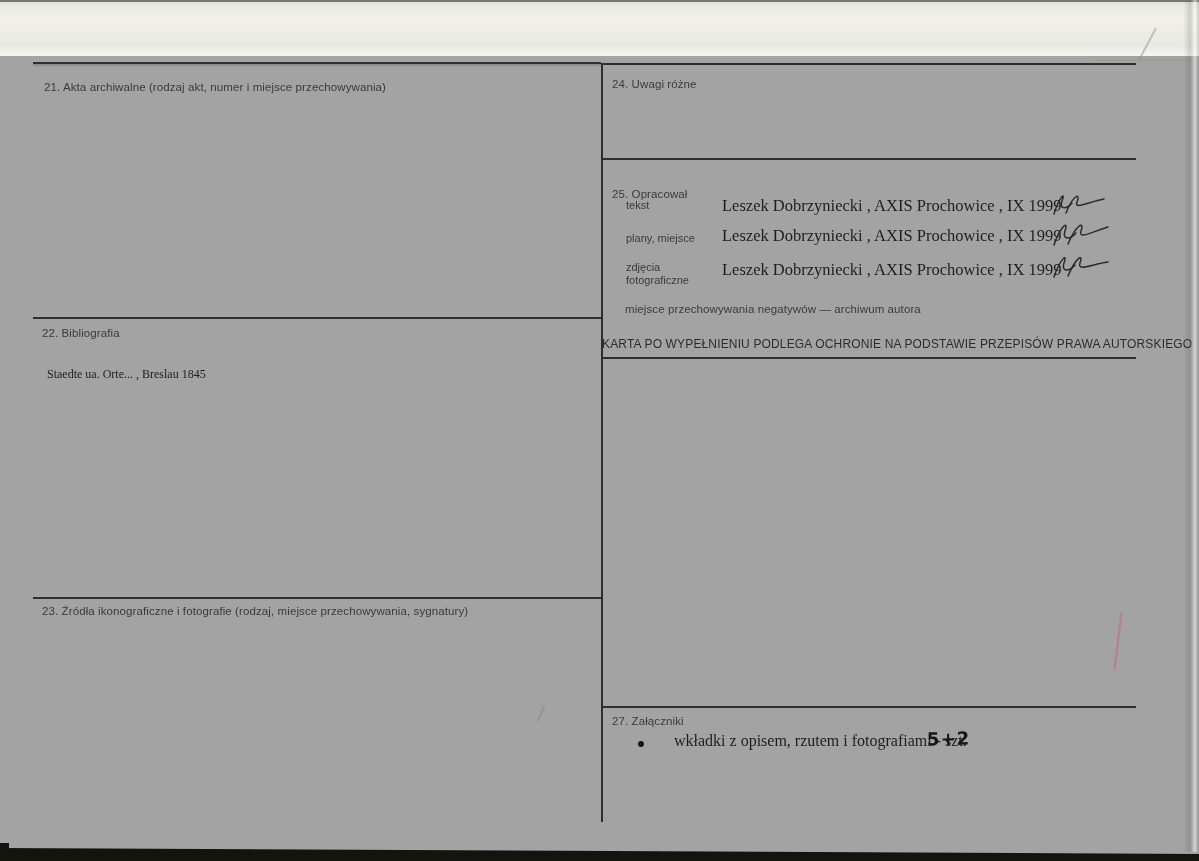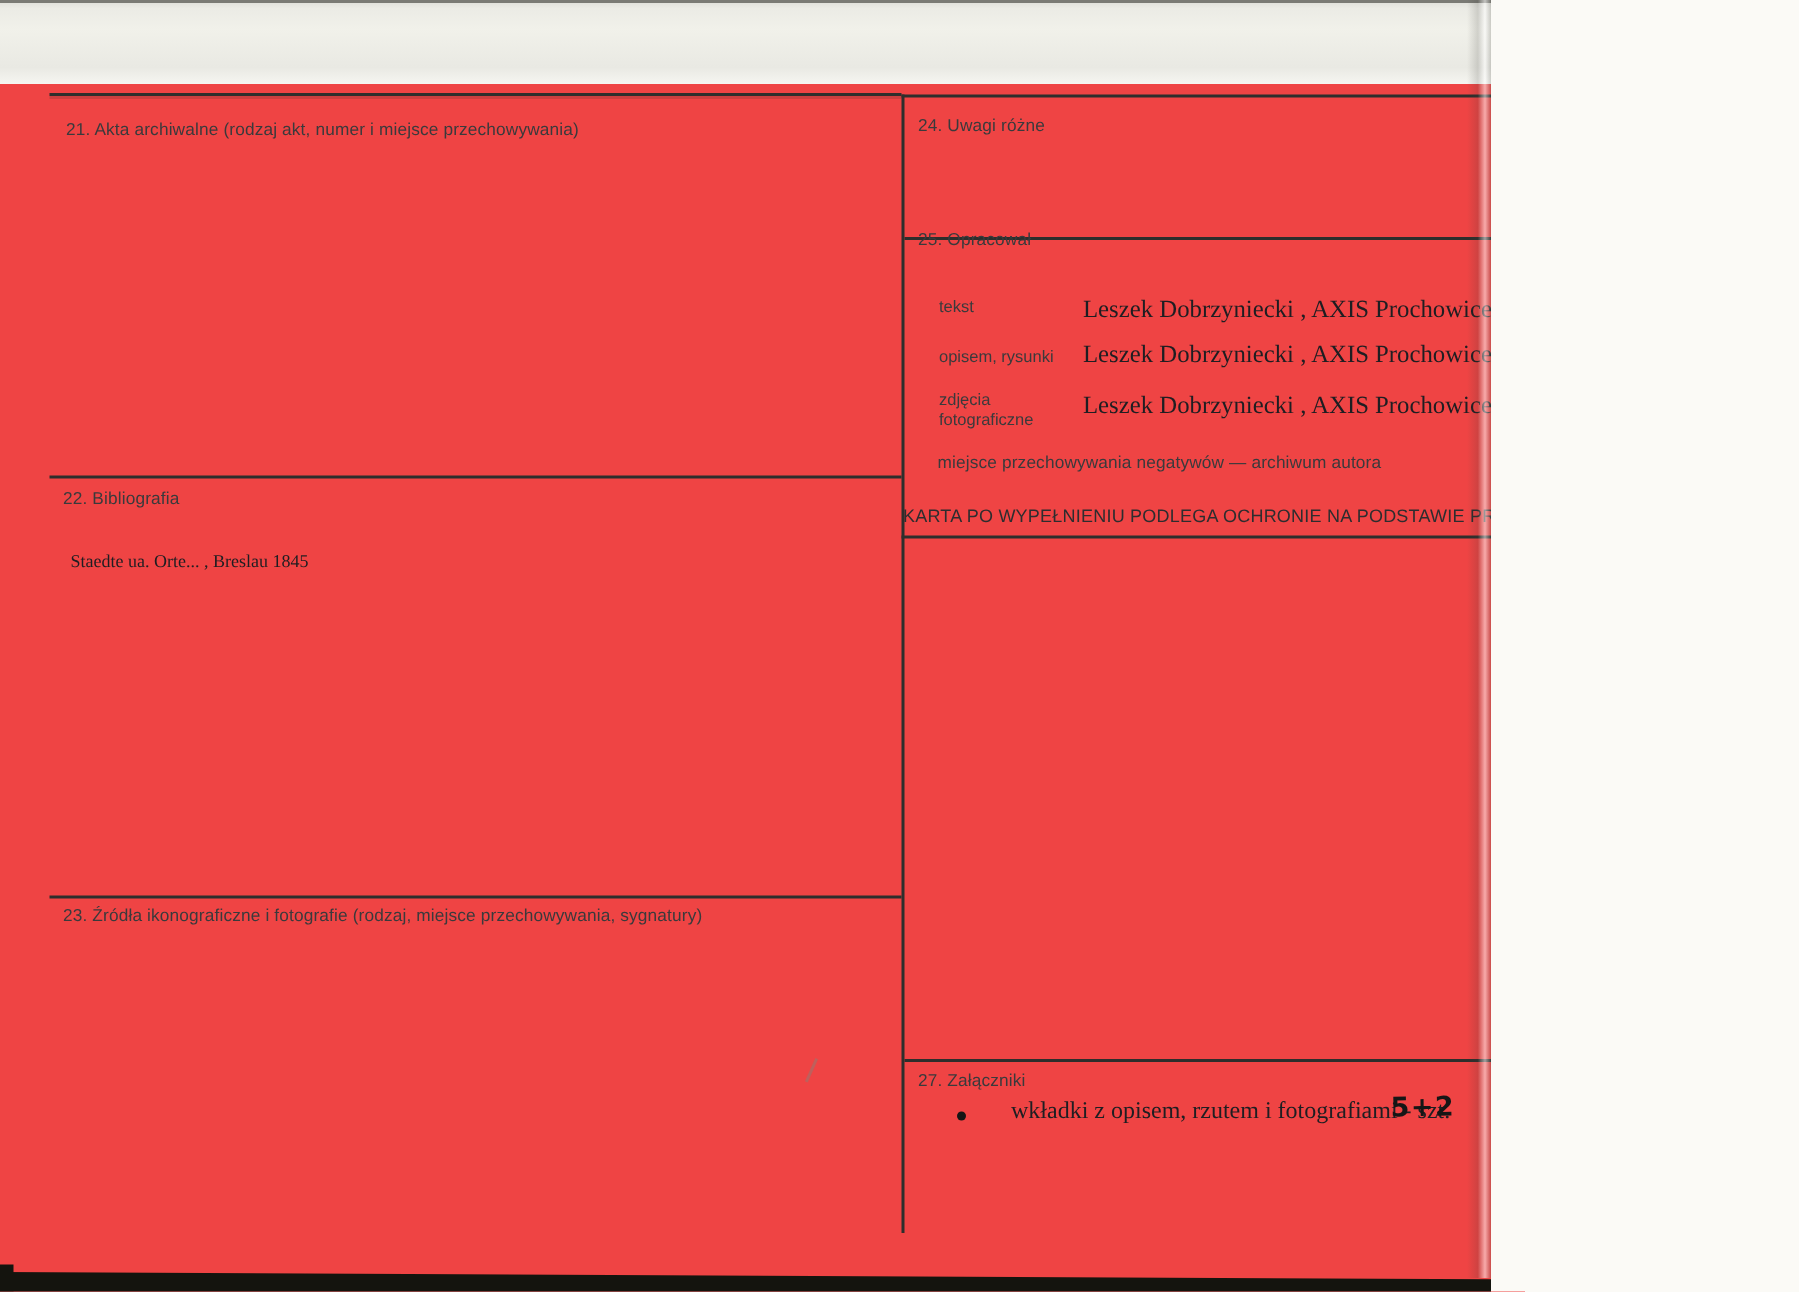--- a/index.html
+++ b/index.html
@@ -1,17 +1,17 @@
 <!DOCTYPE html>
 <html><head>
 <meta charset="utf-8">
 <style>
   html,body{margin:0;padding:0;}
   body{width:1199px;height:861px;overflow:hidden;background:#fbfaf6;}
-  #scan{position:relative;width:994px;height:861px;background:#ef4444;overflow:hidden;
+  #scan{position:relative;width:1199px;height:861px;background:#a3a3a3;overflow:hidden;
         font-family:"Liberation Sans",sans-serif;}
   
   .top-band{position:absolute;left:0;top:0;width:1199px;height:56px;
     background:linear-gradient(to bottom,#dcdcd6 0%,#ebebe5 10%,#f1f1ea 35%,#e9e9e3 80%,#f6f6f1 100%);}
   .top-edge{position:absolute;left:0;top:0;width:1199px;height:2px;background:#7a7a74;}
   .bottom-strip{position:absolute;left:-6px;top:848px;width:1215px;height:18px;background:#14140e;
     transform:rotate(0.28deg);transform-origin:left top;}
   .corner-block{position:absolute;left:0;top:843px;width:9px;height:18px;background:#14140e;}
   .right-edge{position:absolute;top:0;right:0;width:16px;height:852px;
     background:linear-gradient(to right,rgba(0,0,0,0) 0%,rgba(60,60,55,0.18) 45%,rgba(255,255,255,0.55) 75%,rgba(90,90,85,0.25) 100%);}
@@ -59,30 +59,30 @@
 
   <div class="lbl" style="left:44px;top:81px;">21. Akta archiwalne (rodzaj akt, numer i miejsce przechowywania)</div>
 
   <div class="lbl" style="left:42px;top:327px;">22. Bibliografia</div>
   <div class="serif" style="left:47px;top:367px;font-size:12px;">Staedte ua. Orte... , Breslau 1845</div>
 
   <div class="lbl" style="left:42px;top:605px;text-align:right;">23. Źródła ikonograficzne i fotografie (rodzaj, miejsce przechowywania, sygnatury)</div>
 
   <div class="lbl" style="left:612px;top:78px;">24. Uwagi różne</div>
 
-  <div class="lbl" style="left:612px;top:154px;">25. Opracował</div>
+  <div class="lbl" style="left:612px;top:188px;">25. Opracował</div>
 
   <div class="field" style="left:626px;top:199px;">tekst</div>
   <div class="serif" style="left:722px;top:196px;font-size:16.5px;">Leszek Dobrzyniecki , AXIS Prochowice , IX 1999</div>
   <svg class="sig" style="left:1046px;top:188px;" width="66" height="30" viewBox="0 0 66 30">
     <path d="M8 26 C 13 10, 20 2, 16 13 C 13 21, 20 22, 26 15"></path>
     <path d="M20 25 C 27 7, 35 4, 31 14 C 28 22, 42 14, 58 11"></path>
   </svg>
 
-  <div class="field" style="left:626px;top:232px;">opisem, rysunki</div>
+  <div class="field" style="left:626px;top:232px;">plany, miejsce</div>
   <div class="serif" style="left:722px;top:226px;font-size:16.5px;">Leszek Dobrzyniecki , AXIS Prochowice , IX 1999</div>
   <svg class="sig" style="left:1048px;top:217px;" width="66" height="32" viewBox="0 0 66 32">
     <path d="M6 28 C 12 10, 21 2, 17 14 C 14 23, 22 23, 28 16"></path>
     <path d="M20 27 C 28 8, 37 3, 33 14 C 30 23, 44 15, 60 10"></path>
   </svg>
 
   <div class="field" style="left:626px;top:261px;width:88px;line-height:13px;">zdjęcia fotograficzne</div>
   <div class="serif" style="left:722px;top:260px;font-size:16.5px;">Leszek Dobrzyniecki , AXIS Prochowice , IX 1999</div>
   <svg class="sig" style="left:1044px;top:250px;" width="70" height="32" viewBox="0 0 70 32">
     <path d="M10 27 C 16 9, 24 2, 20 13 C 17 22, 25 22, 31 15"></path>

